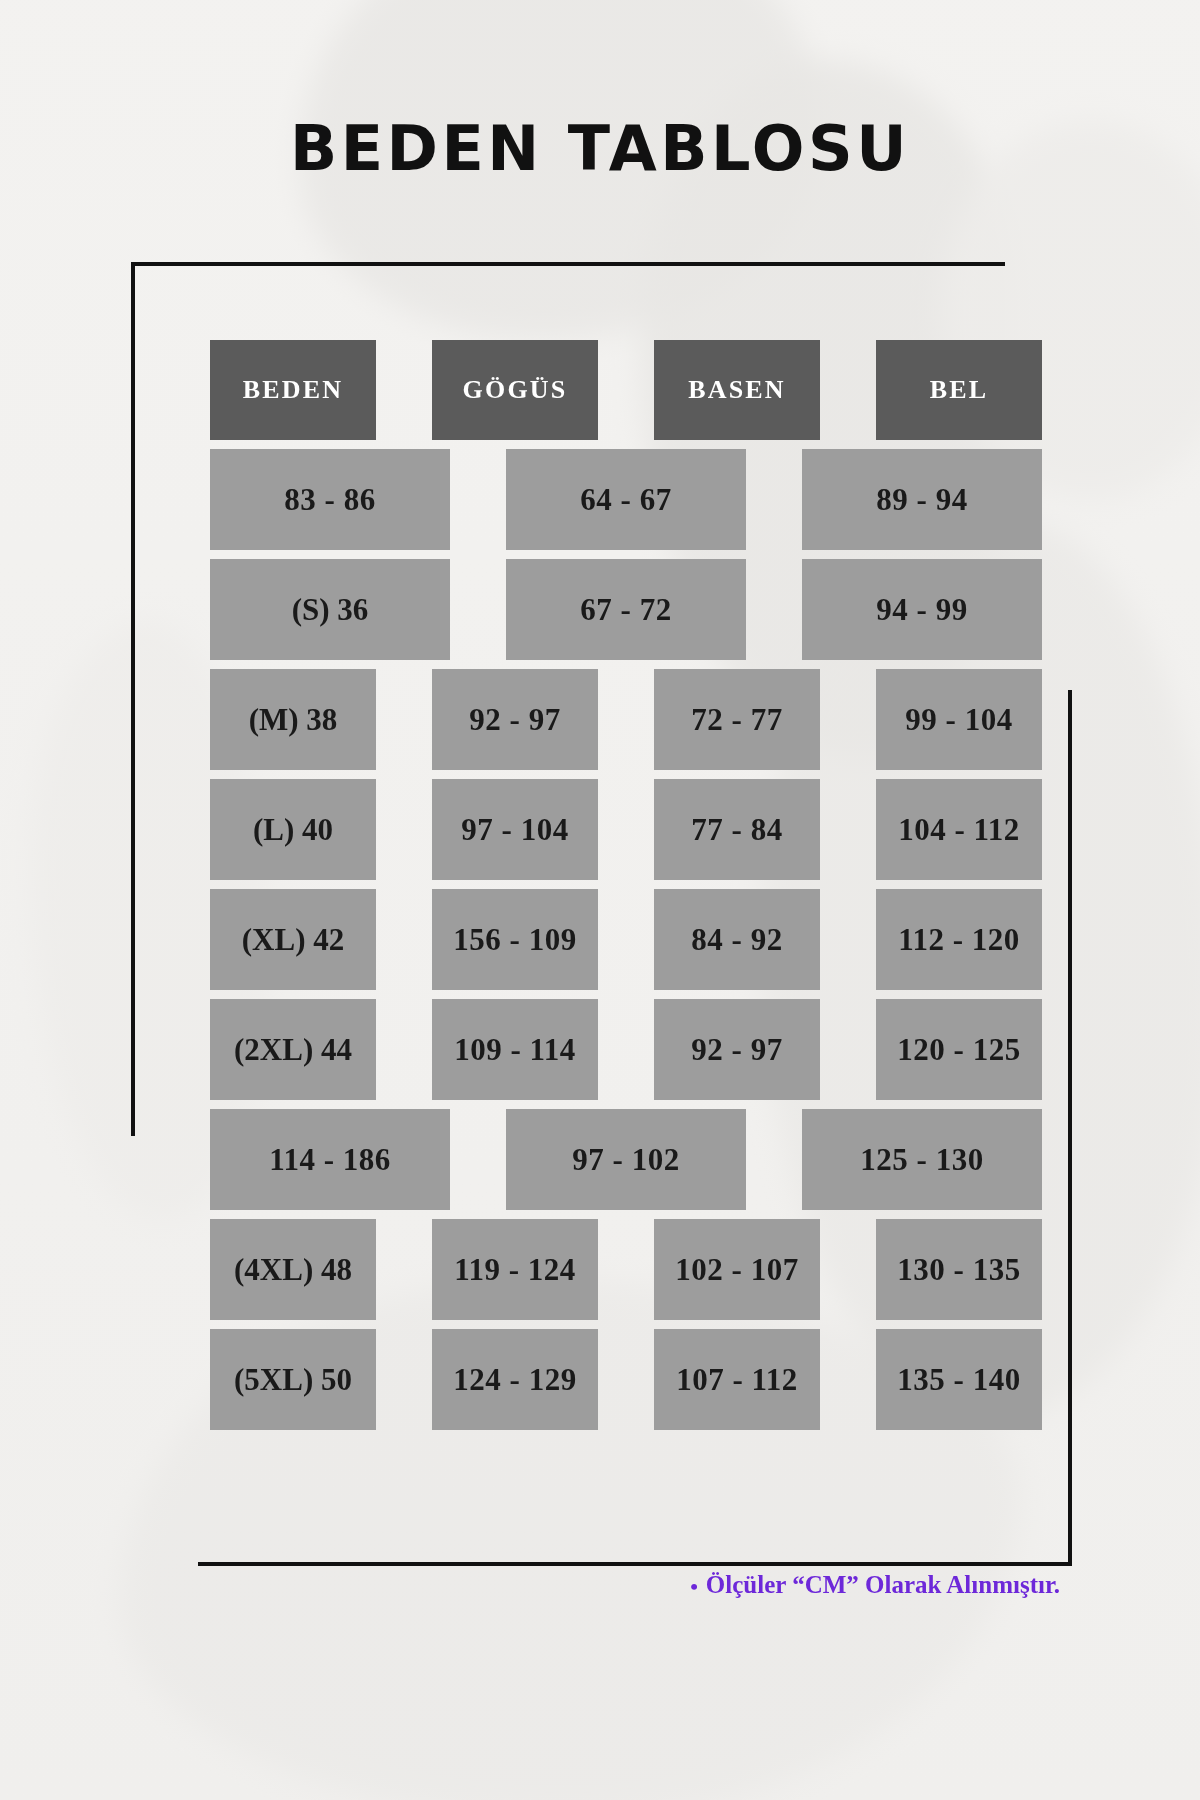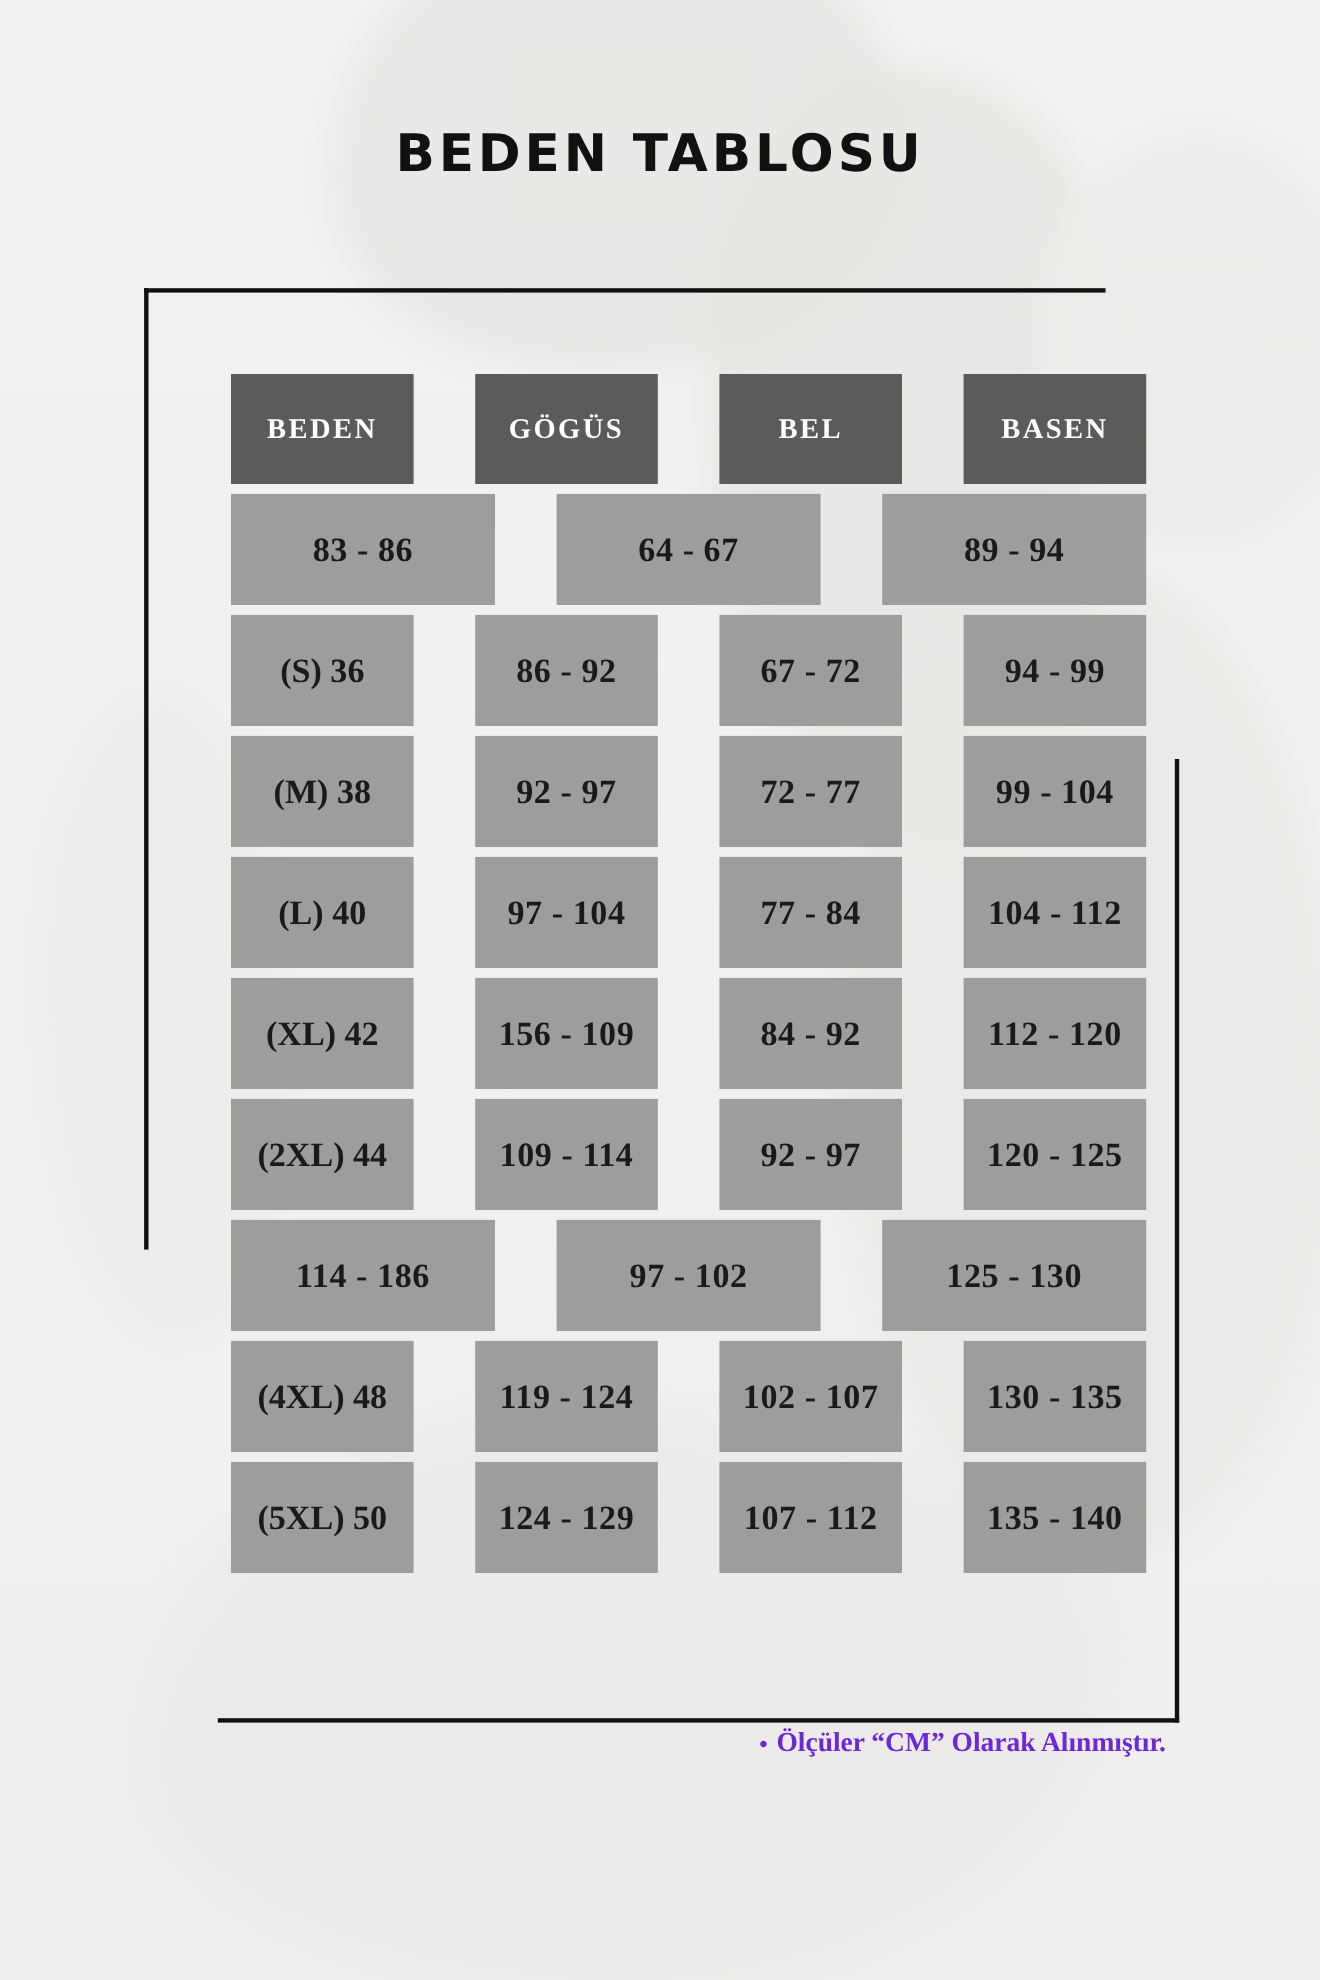--- a/index.html
+++ b/index.html
@@ -83,21 +83,21 @@
 
   
   .title {
     position: absolute;
     top: 112px;
     left: 0;
     width: 1200px;
     text-align: center;
     font-family: "DejaVu Sans", sans-serif;
     font-weight: 700;
-    font-size: 47px;
+    font-size: 62px;
     letter-spacing: 3.5px;
     color: #111111;
   }
 
   
   .frame-line {
     position: absolute;
     background: #111111;
   }
   .line-top     { left: 131px;  top: 262px;  width: 874px; height: 4px; }
@@ -185,33 +185,32 @@
   <div class="frame-line line-top"></div>
   <div class="frame-line line-left"></div>
   <div class="frame-line line-right"></div>
   <div class="frame-line line-bottom"></div>
 
   <div class="table">
 
     <div class="row row-head">
       <div class="cell">BEDEN</div>
       <div class="cell">GÖGÜS</div>
+      <div class="cell">BASEN</div>
       <div class="cell">BEL</div>
-      <div class="cell">BASEN</div>
     </div>
 
     <div class="row">
       <div class="cell">83 - 86</div>
       <div class="cell">64 - 67</div>
       <div class="cell">89 - 94</div>
     </div>
 
     <div class="row">
       <div class="cell cell-size">(S) 36</div>
-      <div class="cell">86 - 92</div>
       <div class="cell">67 - 72</div>
       <div class="cell">94 - 99</div>
     </div>
 
     <div class="row">
       <div class="cell cell-size">(M) 38</div>
       <div class="cell">92 - 97</div>
       <div class="cell">72 - 77</div>
       <div class="cell">99 - 104</div>
     </div>

